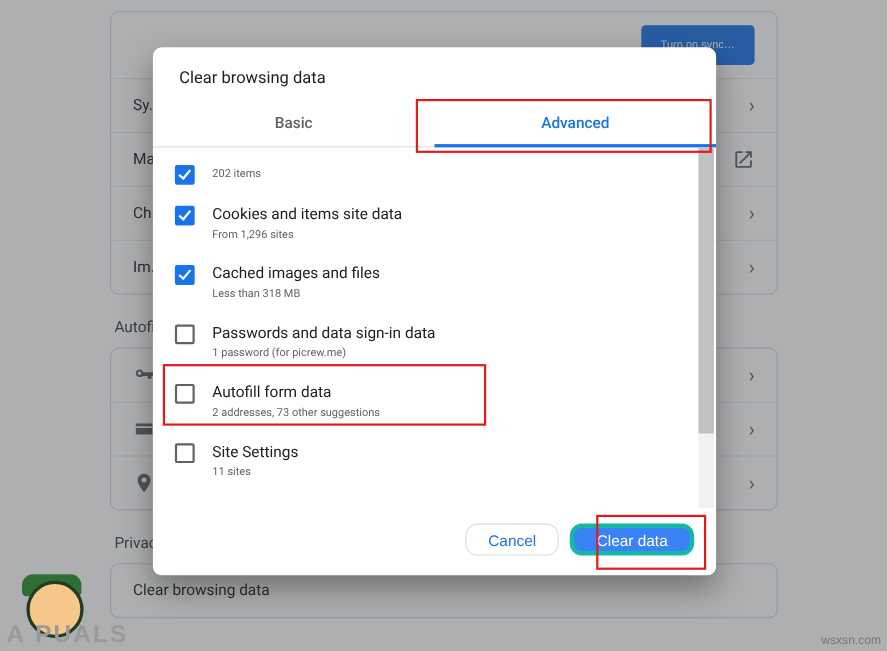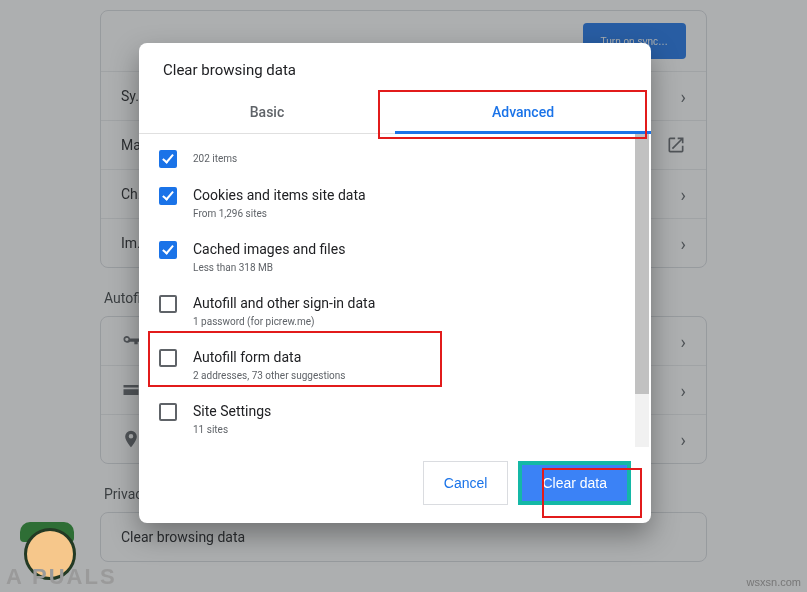--- a/index.html
+++ b/index.html
@@ -27,21 +27,21 @@
   .item{display:flex;align-items:flex-start;padding:9px 24px 9px 20px;gap:16px}
   .cb{width:18px;height:18px;border:2px solid #5f6368;border-radius:2px;flex:none;margin-top:1px;position:relative;box-sizing:border-box;cursor:pointer}
   .cb.checked{background:#1a73e8;border-color:#1a73e8}
   .cb.checked::after{content:"";position:absolute;left:4px;top:0;width:4px;height:9px;border:solid #fff;border-width:0 2px 2px 0;transform:rotate(40deg)}
   .item-txt .t1{font-size:14px;color:#202124;line-height:18px}
   .item-txt .t2{font-size:10px;color:#5f6368;line-height:16px;margin-top:2px}
   .scrollbar{position:absolute;right:2px;top:0;width:14px;height:100%;}
   .sb-track{position:absolute;right:0;top:0;width:14px;height:100%;background:#f1f1f1}
   .sb-thumb{position:absolute;right:0;top:0;width:14px;height:260px;background:#c1c1c1}
   .actions{display:flex;justify-content:flex-end;gap:10px;padding:14px 20px 18px}
-  .btn{height:44px;padding:0 20px;border-radius:0;font-size:14px;font-weight:500;cursor:pointer}
+  .btn{height:29px;padding:0 20px;border-radius:11px;font-size:14px;font-weight:500;cursor:pointer}
   .btn-cancel{background:#fff;border:1px solid #dadce0;color:#1a73e8}
   .btn-clear{background:#3b82f6;border:4px solid #14b8a6;color:#fff}
   
   .callout{position:absolute;border:2px solid #e21b1b;pointer-events:none}
   .co-tab{left:378px;top:90px;width:265px;height:45px}
   .co-item{left:148px;top:331px;width:290px;height:52px}
   .co-clear{left:542px;top:468px;width:96px;height:46px}
   
   .watermark-l{position:absolute;left:6px;bottom:0;width:110px;height:70px}
   .wm-face{width:46px;height:46px;border-radius:50%;background:#f6c78b;border:3px solid #233a24;position:absolute;left:18px;top:6px}
@@ -143,21 +143,21 @@
     <div class="item">
       <span class="cb checked"></span>
       <div class="item-txt">
           <div class="t1">Cached images and files</div>
           <div class="t2">Less than 318 MB</div>
         </div>
     </div>
     <div class="item">
       <span class="cb"></span>
       <div class="item-txt">
-          <div class="t1">Autofill and other sign-in data</div>
+          <div class="t1">Passwords and data sign-in data</div>
           <div class="t2">1 password (for picrew.me)</div>
         </div>
     </div>
     <div class="item">
       <span class="cb"></span>
       <div class="item-txt">
           <div class="t1">Autofill form data</div>
           <div class="t2">2 addresses, 73 other suggestions</div>
         </div>
     </div>

